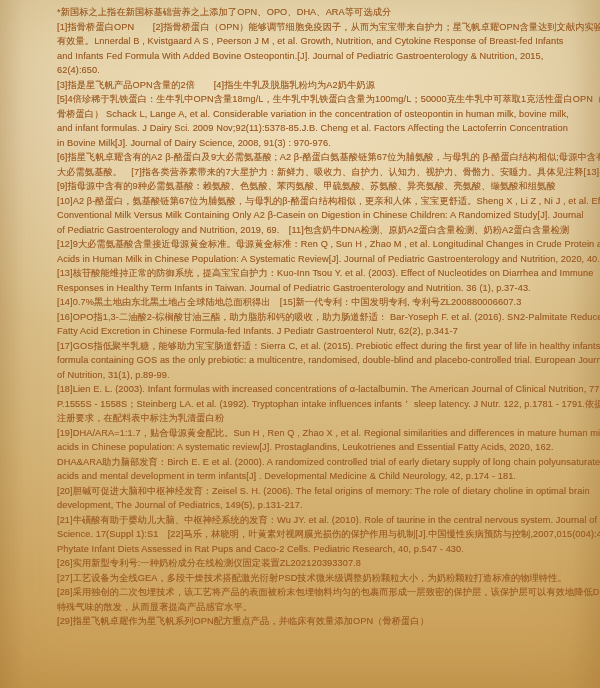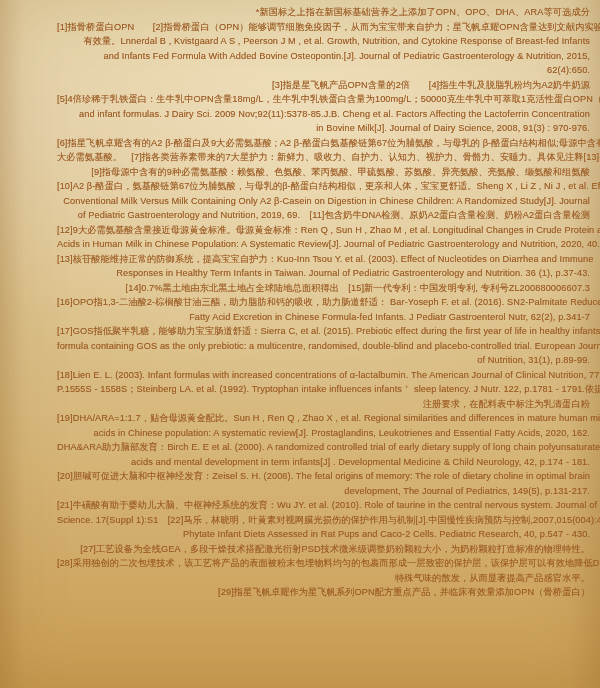--- a/index.html
+++ b/index.html
@@ -24,35 +24,35 @@
     left: 57px;
     right: 10px;
   }
   .line {
     font-size: 9.2px;
     line-height: 14.5px;
     letter-spacing: 0.1px;
     color: #9c5c25;
     white-space: nowrap;
     text-shadow: 0 0 0.4px rgba(156,92,37,0.55);
-    text-align: right;
   }
 </style>
 </head>
 <body>
 
 <div class="page">
   <div class="text-block" id="footnote-lines">
       <div class="line">*新国标之上指在新国标基础营养之上添加了OPN、OPO、DHA、ARA等可选成分</div>
       <div class="line">[1]指骨桥蛋白OPN　　[2]指骨桥蛋白（OPN）能够调节细胞免疫因子，从而为宝宝带来自护力；星飞帆卓耀OPN含量达到文献内实验</div>
       <div class="line">有效量。Lnnerdal B , Kvistgaard A S , Peerson J M , et al. Growth, Nutrition, and Cytokine Response of Breast-fed Infants</div>
       <div class="line">and Infants Fed Formula With Added Bovine Osteopontin.[J]. Journal of Pediatric Gastroenterology &amp; Nutrition, 2015,</div>
       <div class="line">62(4):650.</div>
       <div class="line">[3]指是星飞帆产品OPN含量的2倍　　[4]指生牛乳及脱脂乳粉均为A2奶牛奶源</div>
       <div class="line">[5]4倍珍稀于乳铁蛋白：生牛乳中OPN含量18mg/L，生牛乳中乳铁蛋白含量为100mg/L；50000克生牛乳中可萃取1克活性蛋白OPN（</div>
+      <div class="line">骨桥蛋白） Schack L, Lange A, et al. Considerable variation in the concentration of osteopontin in human milk, bovine milk,</div>
       <div class="line">and infant formulas. J Dairy Sci. 2009 Nov;92(11):5378-85.J.B. Cheng et al. Factors Affecting the Lactoferrin Concentration</div>
       <div class="line">in Bovine Milk[J]. Journal of Dairy Science, 2008, 91(3) : 970-976.</div>
       <div class="line">[6]指星飞帆卓耀含有的A2 β-酪蛋白及9大必需氨基酸 ; A2 β-酪蛋白氨基酸链第67位为脯氨酸，与母乳的 β-酪蛋白结构相似;母源中含有9</div>
       <div class="line">大必需氨基酸。　[7]指各类营养素带来的7大星护力：新鲜力、吸收力、自护力、认知力、视护力、骨骼力、安睡力。具体见注释[13]-[23]</div>
       <div class="line">[9]指母源中含有的9种必需氨基酸：赖氨酸、色氨酸、苯丙氨酸、甲硫氨酸、苏氨酸、异亮氨酸、亮氨酸、缬氨酸和组氨酸</div>
       <div class="line">[10]A2 β-酪蛋白，氨基酸链第67位为脯氨酸，与母乳的β-酪蛋白结构相似，更亲和人体，宝宝更舒适。Sheng X , Li Z , Ni J , et al. Effects of</div>
       <div class="line">Conventional Milk Versus Milk Containing Only A2 β-Casein on Digestion in Chinese Children: A Randomized Study[J]. Journal</div>
       <div class="line">of Pediatric Gastroenterology and Nutrition, 2019, 69.　[11]包含奶牛DNA检测、原奶A2蛋白含量检测、奶粉A2蛋白含量检测</div>
       <div class="line">[12]9大必需氨基酸含量接近母源黄金标准。母源黄金标准：Ren Q , Sun H , Zhao M , et al. Longitudinal Changes in Crude Protein and Amino</div>
       <div class="line">Acids in Human Milk in Chinese Population: A Systematic Review[J]. Journal of Pediatric Gastroenterology and Nutrition, 2020, 40.</div>
@@ -69,18 +69,19 @@
       <div class="line">注册要求，在配料表中标注为乳清蛋白粉</div>
       <div class="line">[19]DHA/ARA=1:1.7，贴合母源黄金配比。Sun H , Ren Q , Zhao X , et al. Regional similarities and differences in mature human milk fatty</div>
       <div class="line">acids in Chinese population: A systematic review[J]. Prostaglandins, Leukotrienes and Essential Fatty Acids, 2020, 162.</div>
       <div class="line">DHA&amp;ARA助力脑部发育：Birch E. E et al. (2000). A randomized controlled trial of early dietary supply of long chain polyunsaturated fatty</div>
       <div class="line">acids and mental development in term infants[J] . Developmental Medicine &amp; Child Neurology, 42, p.174 - 181.</div>
       <div class="line">[20]胆碱可促进大脑和中枢神经发育：Zeisel S. H. (2006). The fetal origins of memory: The role of dietary choline in optimal brain</div>
       <div class="line">development, The Journal of Pediatrics, 149(5), p.131-217.</div>
       <div class="line">[21]牛磺酸有助于婴幼儿大脑、中枢神经系统的发育：Wu JY. et al. (2010). Role of taurine in the central nervous system. Journal of Biomedical</div>
       <div class="line">Science. 17(Suppl 1):S1　[22]马乐，林晓明，叶黄素对视网膜光损伤的保护作用与机制[J].中国慢性疾病预防与控制,2007,015(004):405-407.</div>
       <div class="line">Phytate Infant Diets Assessed in Rat Pups and Caco-2 Cells. Pediatric Research, 40, p.547 - 430.</div>
+      <div class="line">[26]实用新型专利号:一种奶粉成分在线检测仪固定装置ZL202120393307.8</div>
       <div class="line">[27]工艺设备为全线GEA，多段干燥技术搭配激光衍射PSD技术微米级调整奶粉颗粒大小，为奶粉颗粒打造标准的物理特性。</div>
       <div class="line">[28]采用独创的二次包埋技术，该工艺将产品的表面被粉末包埋物料均匀的包裹而形成一层致密的保护层，该保护层可以有效地降低DHA</div>
       <div class="line">特殊气味的散发，从而显著提高产品感官水平。</div>
       <div class="line">[29]指星飞帆卓耀作为星飞帆系列OPN配方重点产品，并临床有效量添加OPN（骨桥蛋白）</div>
     </div>
 </div>
 
 </body></html>

